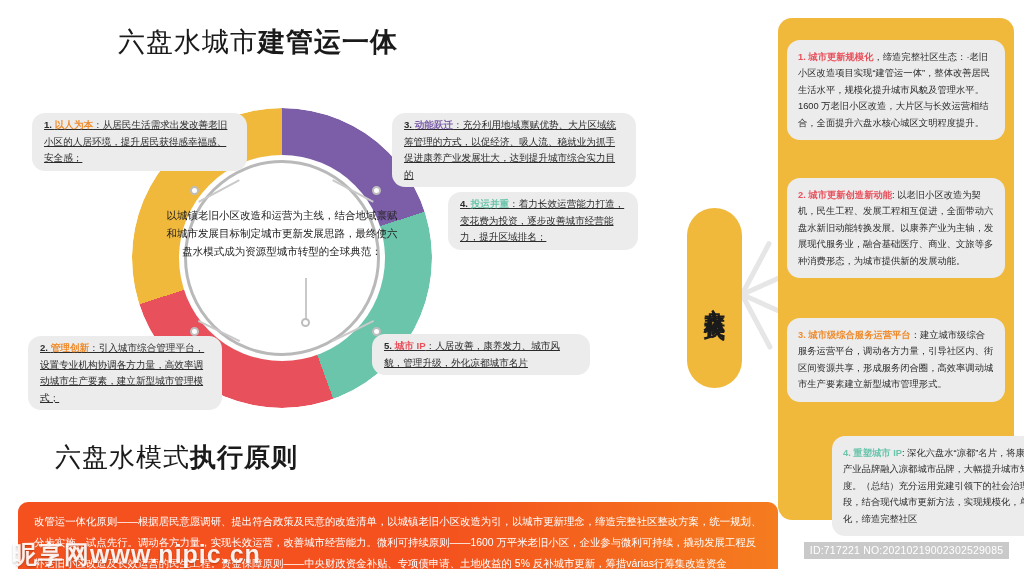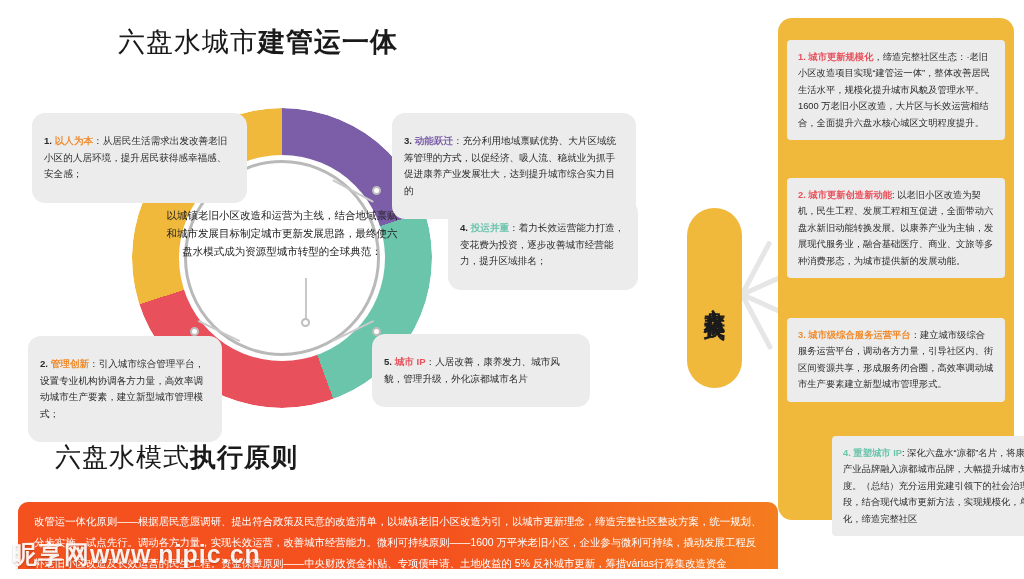--- a/index.html
+++ b/index.html
@@ -46,29 +46,29 @@
   
   .conn{position:absolute;background:#c9c9c9;}
   .node{
     position:absolute;width:9px;height:9px;border-radius:50%;
     border:2px solid #bdbdbd;background:#fff;box-sizing:border-box;
   }
 
   
   .bubble{
     position:absolute;background:#ececec;border-radius:13px;
-    padding:20px 12px;box-sizing:border-box;
-    font-size:9.6px;line-height:16.5px;color:#2b2b2b;
+    padding:4px 12px;box-sizing:border-box;
+    font-size:9.6px;line-height:16.5px;color:#2b2b2b;text-decoration:underline;
   }
   .bubble .lead{font-weight:700;}
   .bubble .num{font-weight:700;}
   .b1{left:32px;top:113px;width:215px;}
   .b2{left:28px;top:336px;width:194px;}
   .b3{left:392px;top:113px;width:244px;}
-  .b4{left:448px;top:200px;width:190px;}
+  .b4{left:448px;top:192px;width:190px;}
   .b5{left:372px;top:334px;width:218px;}
   .c-orange{color:#ef8b2c;}
   .c-purple{color:#7b5ea7;margin-top:24px;}
   .c-teal{color:#6ac5ab;}
   .c-crimson{color:#e8505b;}
 
   
   .pill{
     position:absolute;left:687px;top:208px;width:55px;height:180px;
     background:#f0b93c;border-radius:28px;
@@ -80,21 +80,21 @@
     line-height:30px;
   }
   .ray{position:absolute;background:#e6e6e6;transform-origin:0 50%;height:5px;border-radius:3px;}
 
   
   .right-panel{
     position:absolute;left:778px;top:18px;width:236px;height:502px;
     background:#f0b93c;border-radius:14px;
   }
   .rbox{
-    position:absolute;left:9px;width:218px;background:#ececec;border-radius:4px;
+    position:absolute;left:9px;width:218px;background:#ececec;border-radius:13px;
     padding:9px 11px;box-sizing:border-box;
     font-size:9.3px;line-height:16.4px;color:#2b2b2b;
   }
   .rbox .lead{font-weight:700;}
   .rb1{top:22px;}
   .rb2{top:160px;}
   .rb3{top:300px;}
   .rb4{top:418px;margin-left:45px;}
 
   
@@ -204,14 +204,15 @@
   </div>
 
   <div class="banner">
     <span>改管运一体化原则——根据居民意愿调研、提出符合政策及民意的改造清单，以城镇老旧小区改造为引，以城市更新理念，缔造完整社区整改方案，统一规划、分步实施、试点先行。调动各方力量，实现长效运营，改善城市经营能力。微利可持续原则——1600 万平米老旧小区，企业参与微利可持续，撬动发展工程反补老旧小区改造及长效运营的民生工程。资金保障原则——中央财政资金补贴、专项债申请、土地收益的 5% 反补城市更新，筹措várias行筹集改造资金</span>
   </div>
 
   <div class="watermark">
     <span class="cn">昵享网</span><span>www.nipic.cn</span>
   </div>
 
+  <div class="idtag">ID:717221 NO:20210219002302529085</div>
 
 </div>
 
 </body></html>

